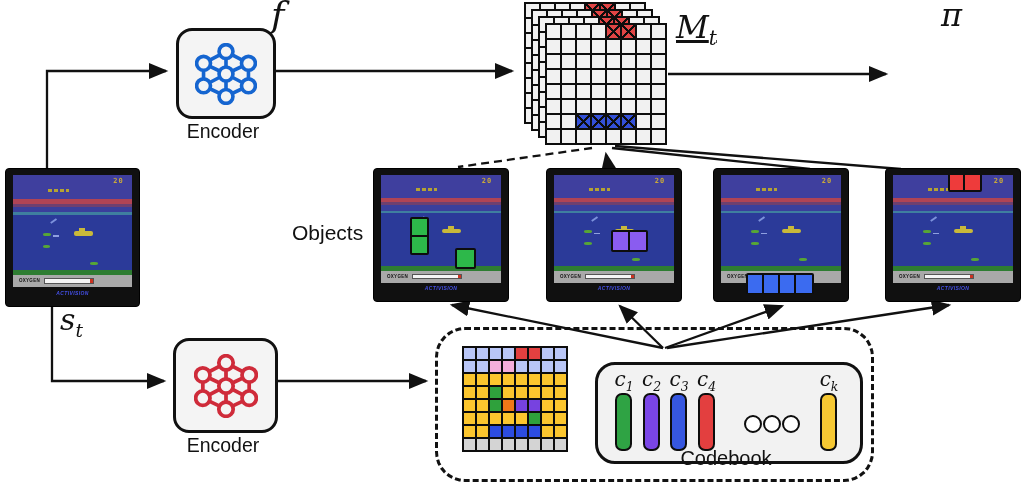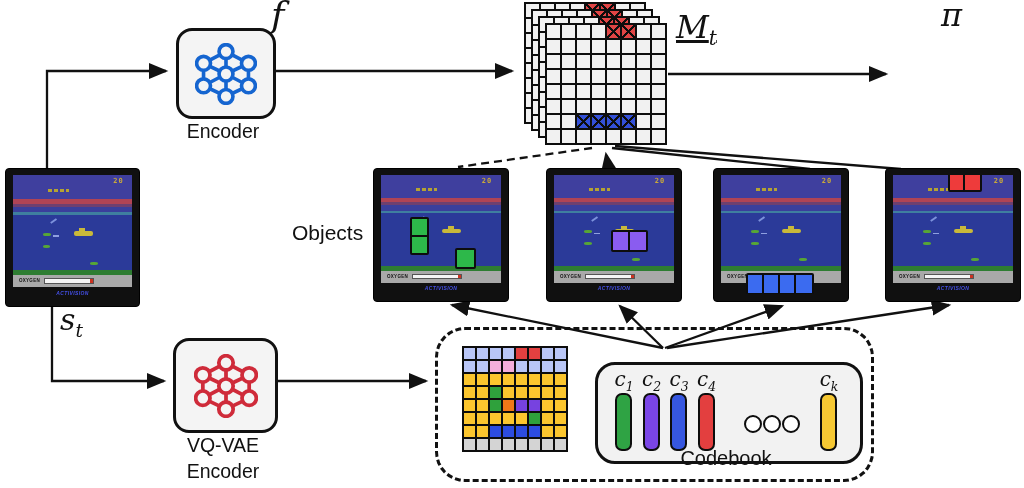--- a/index.html
+++ b/index.html
@@ -406,21 +406,20 @@
           <circle cx="8" cy="19" r="6.5"></circle>
           <circle cx="50" cy="19" r="6.5"></circle>
         <circle cx="29" cy="29" r="6.5"></circle>
           <circle cx="8" cy="40" r="6.5"></circle>
           <circle cx="50" cy="40" r="6.5"></circle>
         <circle cx="29" cy="50" r="6.5"></circle>
       </g>
     </svg>
   </div>
   <div class="caption" style="left:146px;top:432px;width:154px;">
-    <div>VQ-VAE</div>
     <div>Encoder</div>
   </div>
 
   <div id="quant-grid" class="qgrid" style="left:462px;top:346px;">
       <div class="qcell" style="background: rgb(185, 198, 247);"></div>
       <div class="qcell" style="background: rgb(185, 198, 247);"></div>
       <div class="qcell" style="background: rgb(185, 198, 247);"></div>
       <div class="qcell" style="background: rgb(185, 198, 247);"></div>
       <div class="qcell" style="background: rgb(227, 64, 64);"></div>
       <div class="qcell" style="background: rgb(227, 64, 64);"></div>

